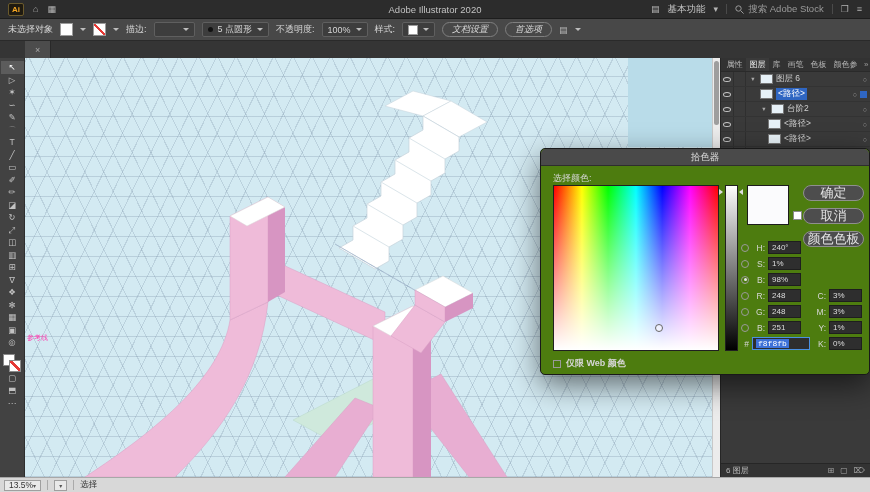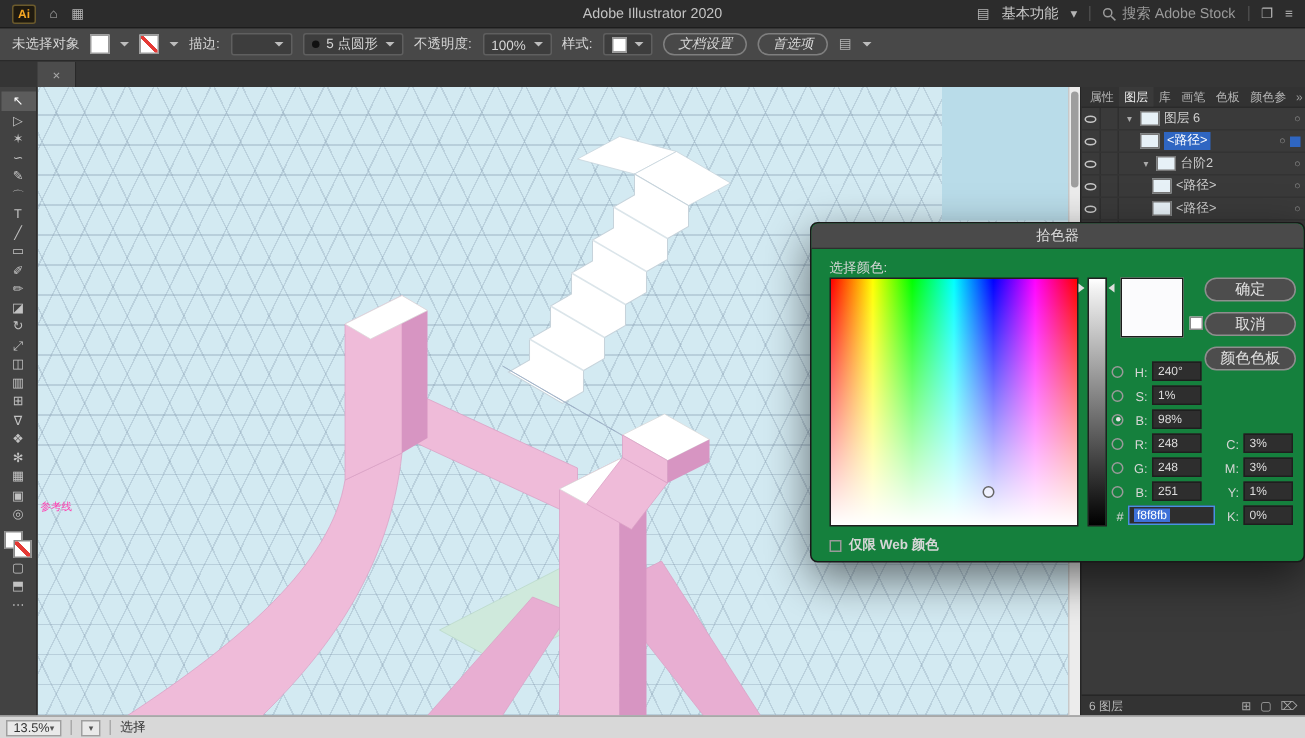--- a/index.html
+++ b/index.html
@@ -85,21 +85,21 @@
   .lr-name { flex:1; overflow:hidden; white-space:nowrap; }
   .lr-name.selected { background:#2f66c2; color:#fff; padding:0 2px; flex:none; }
   .lr-fill { flex:1; }
   .lr-target { font-size:7px; color:#9a9a9a; flex:none; }
   .lr-chip { width:7px; height:7px; background:#2f66c2; flex:none; }
   .panel-bottom { position:absolute; left:0; right:0; bottom:0; height:14px; background:#333;
     border-top:1px solid #262626; display:flex; align-items:center; font-size:8px; color:#b9b9b9;
     padding:0 5px; gap:7px; }
   .pb-icons { margin-left:auto; display:flex; gap:6px; font-size:8px; color:#a8a8a8; }
   
-  .dialog { position:absolute; left:540px; top:148px; width:330px; height:227px; background:#15803d;
+  .dialog { position:absolute; left:540px; top:148px; width:330px; height:227px; background:#4d7c0f;
     border:1px solid #191919; border-radius:5px; box-shadow:0 10px 30px rgba(0,0,0,.55); z-index:10;
     color:#d6d6d6; }
   .dlg-title { height:17px; background:#4a4a4a; border-radius:5px 5px 0 0; display:flex; align-items:center;
     justify-content:center; font-size:9.5px; border-bottom:1px solid #2e2e2e; color:#dedede; }
   .dlg-label { position:absolute; left:12px; top:23px; font-size:9px; }
   .color-field { position:absolute; left:12px; top:36px; width:166px; height:166px; border:1px solid #202020;
     background:
       linear-gradient(to bottom, rgba(255,255,255,0) 0%, #ffffff 100%),
       linear-gradient(to right, #ff0000 0%, #ffff00 17%, #00ff00 33%, #00ffff 50%, #0000ff 66%, #ff00ff 83%, #ff0000 100%);
   }
@@ -108,29 +108,29 @@
   .hue-slider { position:absolute; left:184px; top:36px; width:13px; height:166px; border:1px solid #202020;
     background:linear-gradient(to bottom, #ffffff 0%, #f2f2f2 4%, #000000 100%); }
   .sl-arrow-l { position:absolute; left:178px; top:40px; width:0; height:0; border-top:3px solid transparent;
     border-bottom:3px solid transparent; border-left:4.5px solid #dedede; }
   .sl-arrow-r { position:absolute; left:198px; top:40px; width:0; height:0; border-top:3px solid transparent;
     border-bottom:3px solid transparent; border-right:4.5px solid #dedede; }
   .cur-swatch { position:absolute; left:206px; top:36px; width:42px; height:40px; background:#fbfbfd;
     border:1px solid #1c1c1c; }
   .gamut-cube { position:absolute; left:252px; top:62px; width:9px; height:9px; background:#ffffff; border:1px solid #8a8a8a; }
   .dlg-btn { position:absolute; left:262px; width:61px; height:16px; border:1px solid #8f8f8f; border-radius:8px;
-    background:#4d4d4d; color:#e3e3e3; font-size:10px; display:flex; align-items:center; justify-content:center; }
+    background:#4d4d4d; color:#e3e3e3; font-size:13px; display:flex; align-items:center; justify-content:center; }
   .field-row { position:absolute; display:flex; align-items:center; gap:3px; font-size:8.5px; height:13px; }
   .radio { width:8px; height:8px; border:1px solid #9a9a9a; border-radius:50%; flex:none; position:relative; }
   .radio.sel::after { content:""; position:absolute; inset:1.5px; background:#e8e8e8; border-radius:50%; }
   .f-label { width:13px; text-align:right; flex:none; }
   .f-input { width:33px; height:13px; background:#2e2e2e; border:1px solid #1e1e1e; color:#dcdcdc;
     font-size:8px; display:flex; align-items:center; padding:0 3px; flex:none; }
   .f-input.hex { width:58px; border:1px solid #4a90e2; }
-  .hex-sel { background:#3e71d8; color:#fff; padding:0 2px; }
+  .hex-sel { background:#3e71d8; color:#fff; padding:0 2px;font-family:Liberation Mono, monospace; }
   .checkbox-row { position:absolute; left:12px; top:208px; display:flex; align-items:center; gap:5px; font-size:9px;font-weight:bold; }
   .checkbox { width:8px; height:8px; border:1px solid #9a9a9a; background:transparent; flex:none; }
   
   .statusbar { position:absolute; left:0; right:0; bottom:0; height:15px; background:#d8d8d8;
     border-top:1px solid #a8a8a8; display:flex; align-items:center; padding:0 4px; gap:6px;
     font-size:8.5px; color:#333; z-index:6; }
   .sb-box { background:#e9e9e9; border:1px solid #9f9f9f; height:11px; display:flex; align-items:center;
     padding:0 4px; gap:0; }
   .sb-sep { width:1px; height:10px; background:#aaa; }
   .sb-arrow { font-size:6px; color:#555; }

